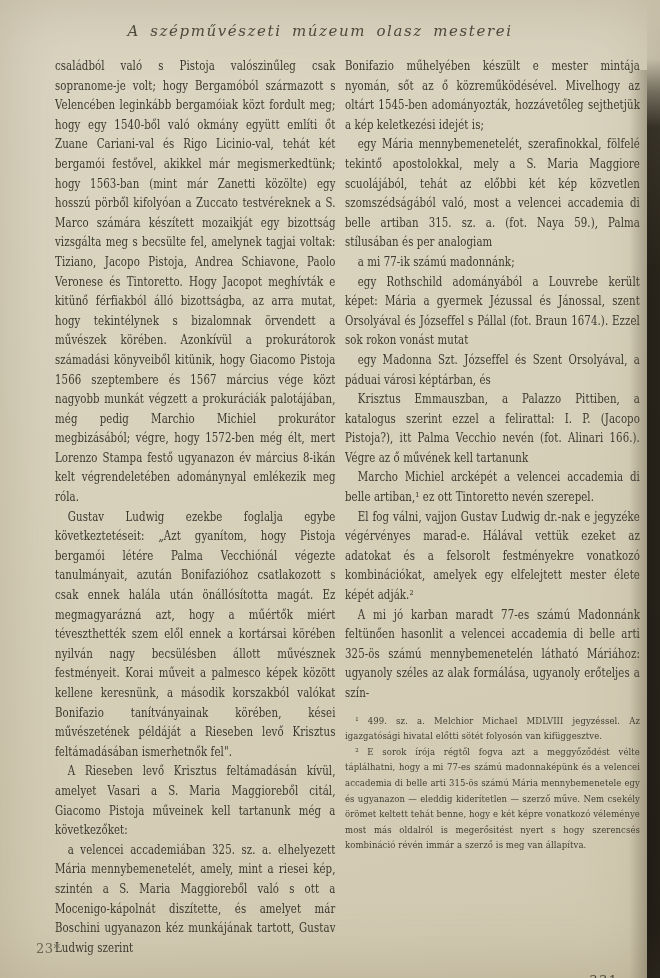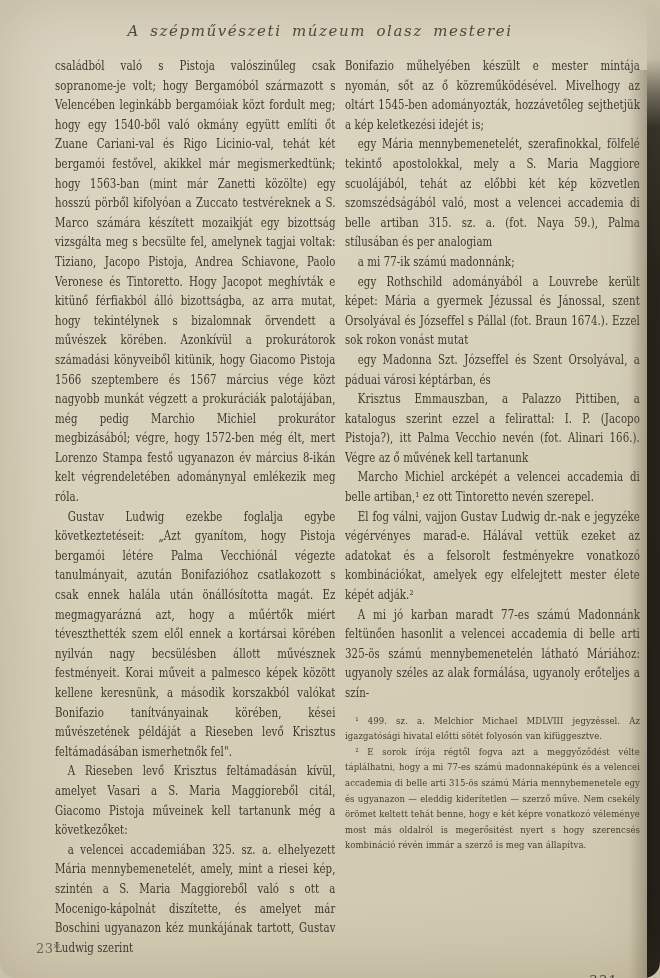--- a/index.html
+++ b/index.html
@@ -5,21 +5,20 @@
   html, body { margin:0; padding:0; }
   body {
     width:660px; height:978px; overflow:hidden;
     font-family:"DejaVu Serif", serif;
     background:#c9c2ab;
   }
   .page {
     position:relative; width:660px; height:978px; overflow:hidden;
     background:linear-gradient(160deg, #dcd5c2 0%, #d8d1bb 40%, #d3cbb3 80%, #cfc7ae 100%);
     color:#3a382f;
-    border-radius:16px;
   }
   .page::after {
     content:""; position:absolute; inset:0; pointer-events:none;
     box-shadow:inset 0 0 70px rgba(118,103,72,0.28);
   }
   .running-header {
     position:absolute; top:22px; left:0; width:640px;
     text-align:center; font-style:italic; font-size:15px;
     letter-spacing:1.6px; word-spacing:4px; color:#4b483d;
   }

